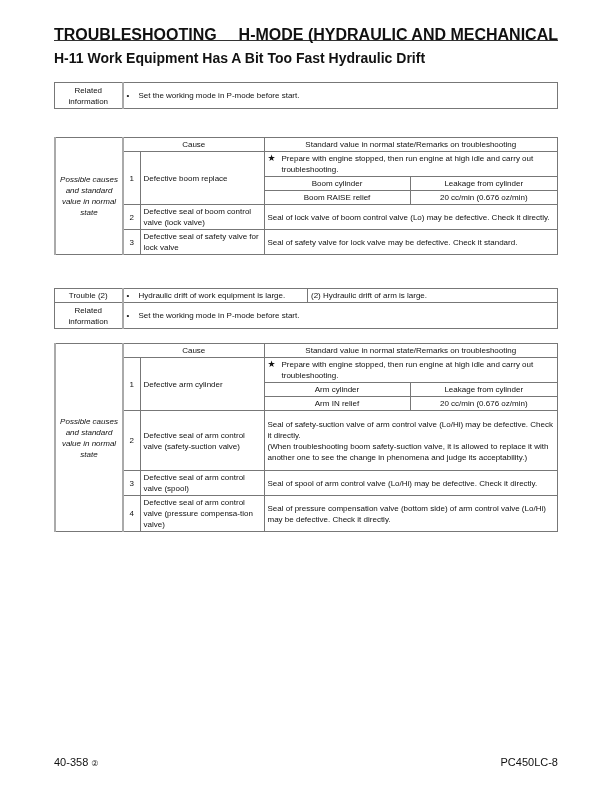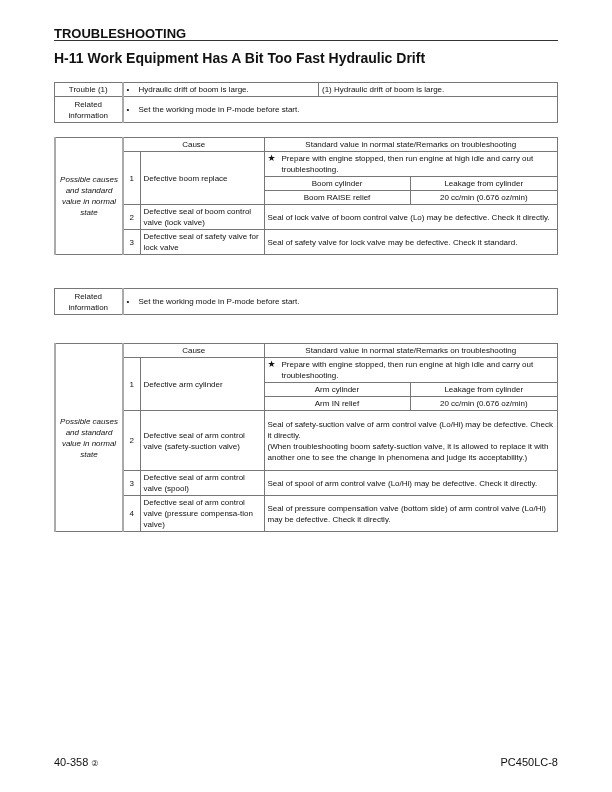--- a/index.html
+++ b/index.html
@@ -1,17 +1,17 @@
 <!DOCTYPE html>
 <html><head>
 <meta charset="utf-8">
 <style>
   html, body { margin:0; padding:0; background:#fff; }
   body { width:612px; height:792px; position:relative; font-family:"Liberation Sans", sans-serif; color:#111; overflow:hidden; }
-  .hdr { position:absolute; left:54px; top:26px; width:504px; height:14px; border-bottom:1.5px solid #333; font-weight:bold; font-size:13px; }
+  .hdr { position:absolute; left:54px; top:26px; width:504px; height:14px; border-bottom:1.5px solid #333; font-weight:bold; font-size:16px; }
   .hdr .l { position:absolute; left:0; top:0; }
   .hdr .r { position:absolute; right:0; top:0; }
   .title { position:absolute; left:54px; top:50px; font-weight:bold; font-size:14px; }
   table { border-collapse:collapse; position:absolute; left:54px; width:504px; font-size:8px; table-layout:fixed; }
   td { border:1px solid #777; padding:1px 3px; vertical-align:middle; line-height:11px; }
   .thick-l { border-left:2.5px solid #aaa;font-style:italic; }
   .thick-r { border-right:2.5px solid #aaa; }
   .c { text-align:center; }
   .bul { display:flex; }
   .bul .b { width:12px; flex:none; }
@@ -20,41 +20,32 @@
   .footer { position:absolute; top:756px; font-size:11px; }
   .footer.l { left:54px; }
   .footer.r { right:54px;text-align:center; }
   .footer .circ { font-size:8px; margin-left:3px; }
 </style>
 </head>
 <body>
 
 <div class="hdr">
   <span class="l">TROUBLESHOOTING</span>
+  <span class="r">H-MODE (HYDRAULIC AND MECHANICAL</span>
 </div>
 
 <div class="title">H-11 Work Equipment Has A Bit Too Fast Hydraulic Drift</div>
 
 <table style="top:82px;">
   <colgroup>
       <col style="width:68px">
       <col style="width:196px">
       <col>
     </colgroup>
   <tbody>
-      <tr style="height:14px">
-    <td class="c thick-r">Trouble (1)</td>
-    <td>
-          <div class="bul">
-            <span class="b">•</span>
-            <span>Hydraulic drift of boom is large.</span>
-          </div>
-        </td>
-    <td>(1) Hydraulic drift of boom is large.</td>
-  </tr>
   <tr style="height:26px">
     <td class="c thick-r">Related information</td>
     <td colspan="2">
           <div class="bul">
             <span class="b">•</span>
             <span>Set the working mode in P-mode before start.</span>
           </div>
         </td>
   </tr>
 </tbody>
@@ -105,20 +96,30 @@
 </tbody>
   </table>
 
 <table style="top:288px;">
   <colgroup>
       <col style="width:68px">
       <col style="width:185px">
       <col>
     </colgroup>
   <tbody>
+      <tr style="height:14px">
+    <td class="c thick-r">Trouble (2)</td>
+    <td>
+          <div class="bul">
+            <span class="b">•</span>
+            <span>Hydraulic drift of work equipment is large.</span>
+          </div>
+        </td>
+    <td>(2) Hydraulic drift of arm is large.</td>
+  </tr>
   <tr style="height:26px">
     <td class="c thick-r">Related information</td>
     <td colspan="2">
           <div class="bul">
             <span class="b">•</span>
             <span>Set the working mode in P-mode before start.</span>
           </div>
         </td>
   </tr>
 </tbody>

